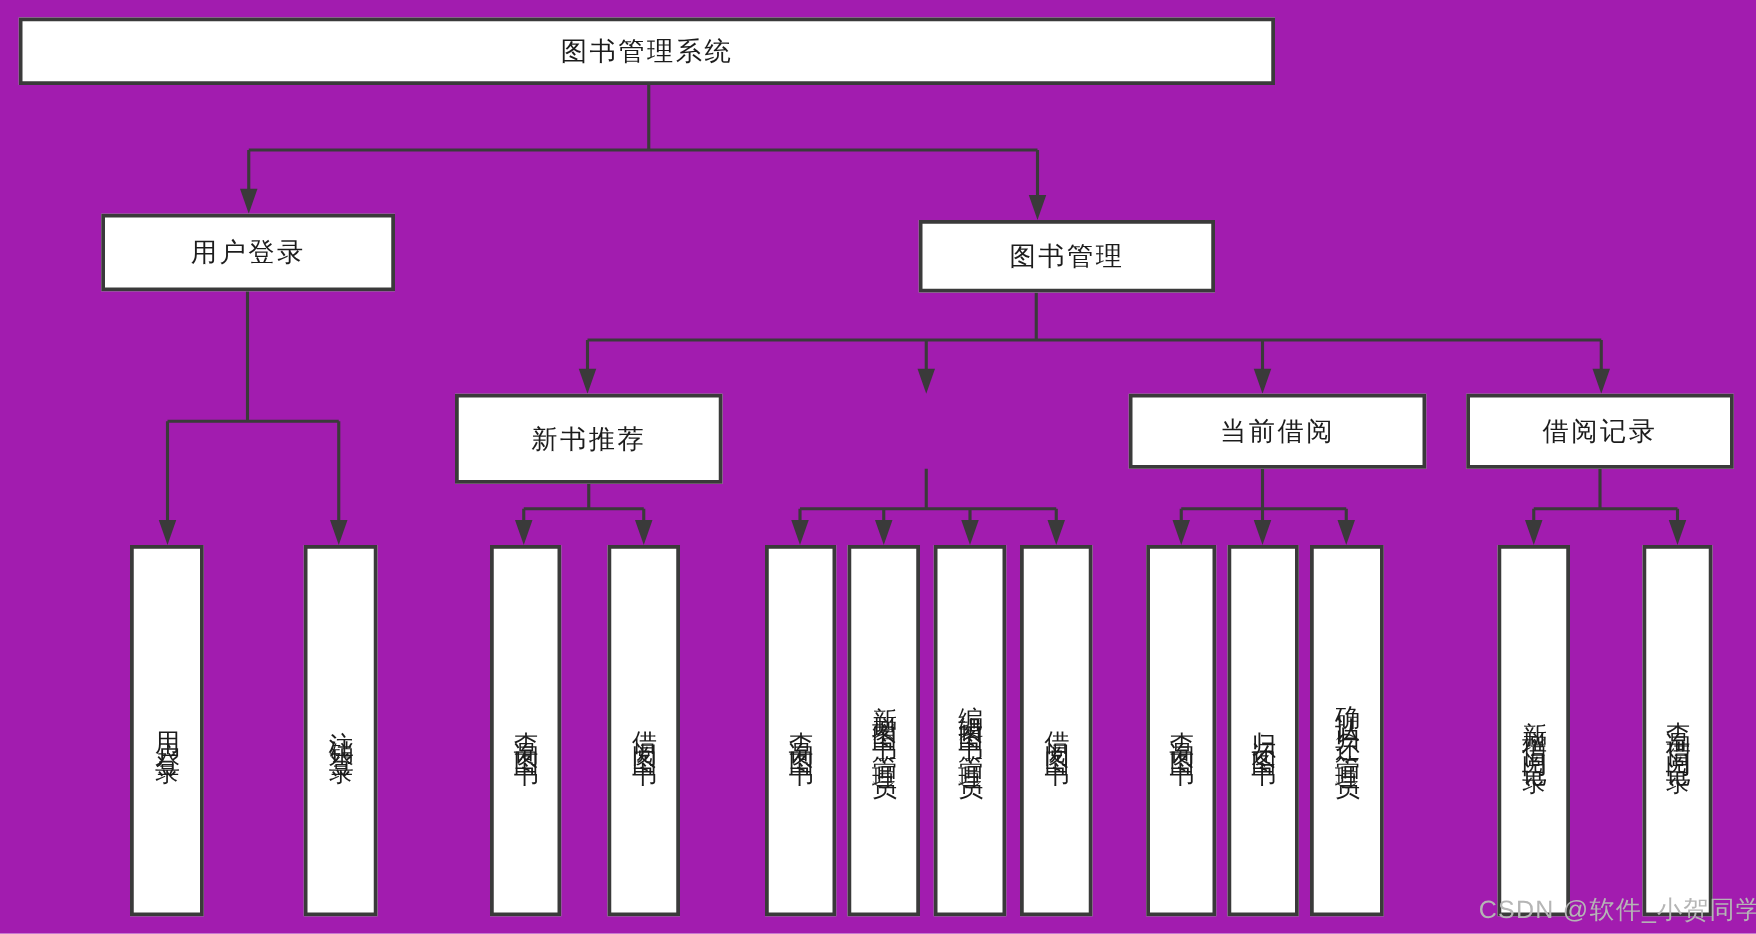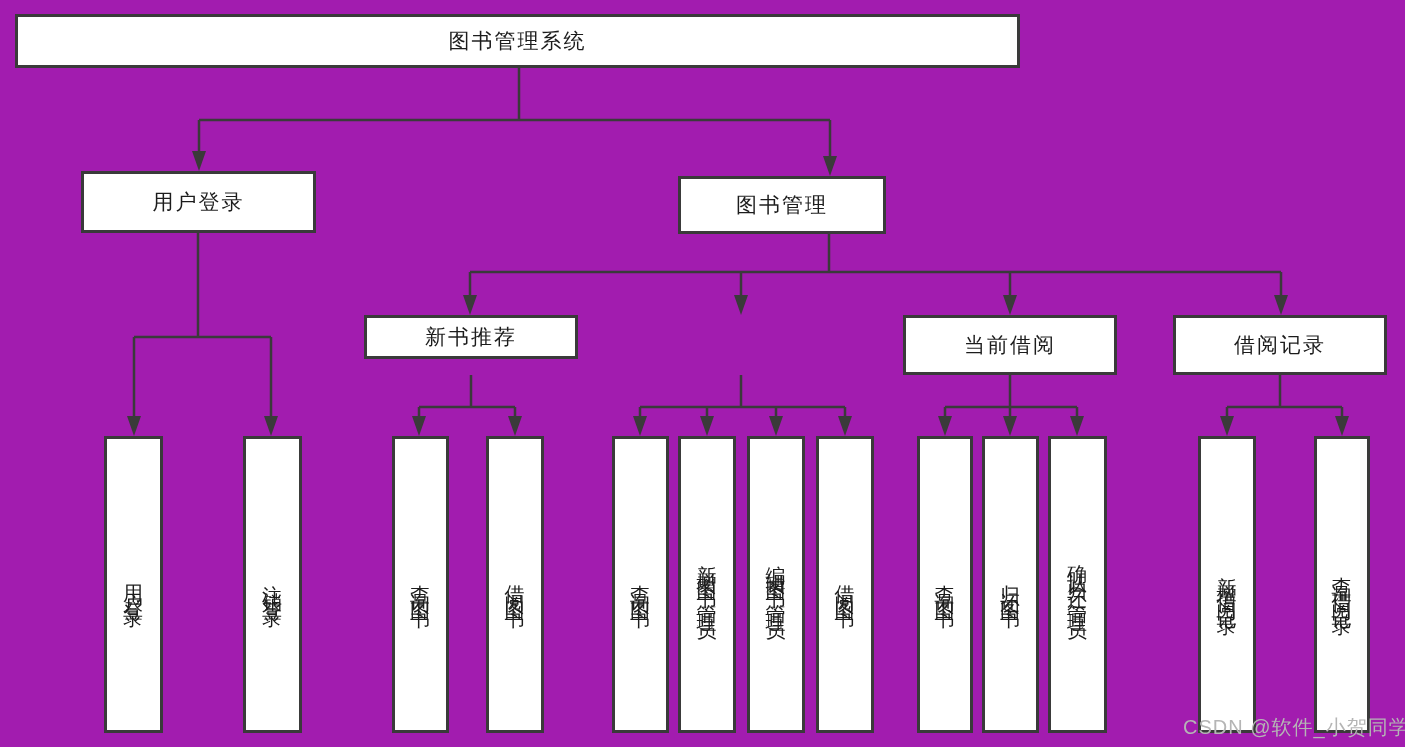--- a/index.html
+++ b/index.html
@@ -85,24 +85,24 @@
       <polygon points="1010,436 1003,416 1017,416"></polygon>
       <polygon points="1077,436 1070,416 1084,416"></polygon>
       <polygon points="1227,436 1220,416 1234,416"></polygon>
       <polygon points="1342,436 1335,416 1349,416"></polygon>
     </g>
   </svg>
 
   <div class="box h" style="left:15px;top:14px;width:1005px;height:54px">图书管理系统</div>
 
   <div class="box h" style="left:81px;top:171px;width:235px;height:62px">用户登录</div>
-  <div class="box h" style="left:678px;top:176px;width:208px;height:58px">图书管理</div>
+  <div class="box h" style="left:735px;top:176px;width:237px;height:58px">图书管理</div>
 
-  <div class="box h" style="left:364px;top:315px;width:214px;height:44px">新书推荐</div>
-  <div class="box h" style="left:903px;top:315px;width:214px;height:60px">当前借阅</div>
+  <div class="box h" style="left:364px;top:315px;width:214px;height:72px">新书推荐</div>
+  <div class="box h" style="left:903px;top:315px;width:238px;height:60px">当前借阅</div>
   <div class="box h" style="left:1173px;top:315px;width:214px;height:60px">借阅记录</div>
 
   <div class="box v" style="left:104px;top:436px;width:59px;height:297px">用户登录</div>
   <div class="box v" style="left:243px;top:436px;width:59px;height:297px">注销登录</div>
 
   <div class="box v" style="left:392px;top:436px;width:57px;height:297px">查询图书</div>
   <div class="box v" style="left:486px;top:436px;width:58px;height:297px">借阅图书</div>
 
   <div class="box v" style="left:612px;top:436px;width:57px;height:297px">查询图书</div>
   <div class="box v" style="left:678px;top:436px;width:58px;height:297px">新增图书（管理员）</div>

